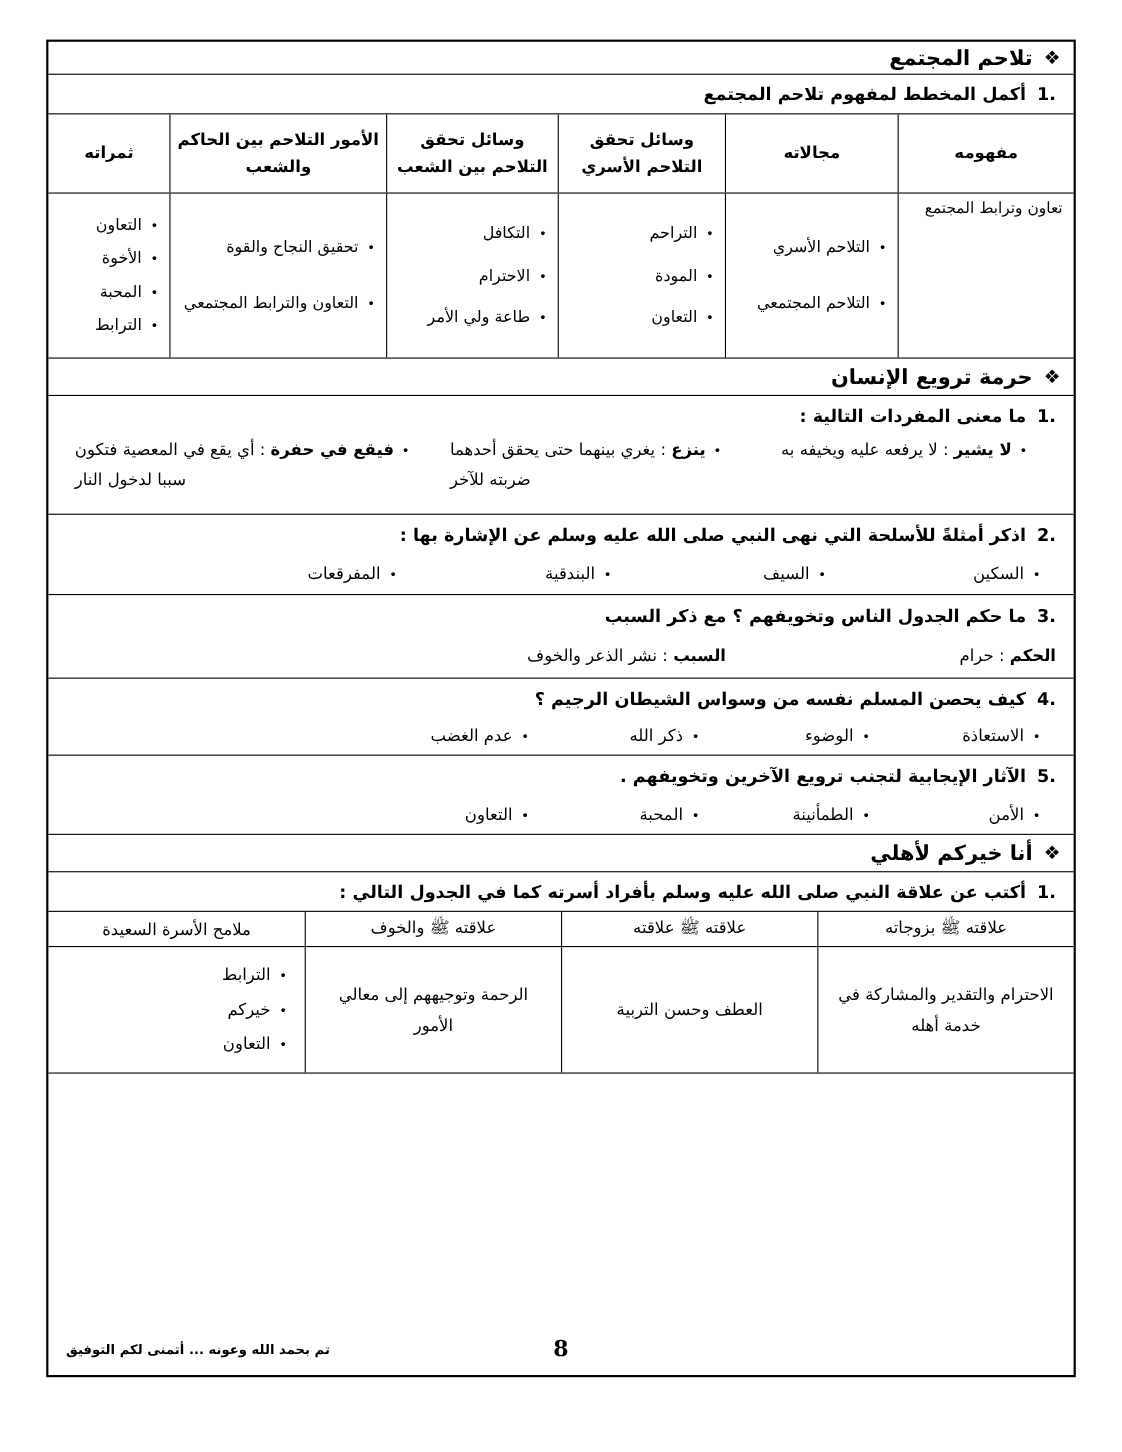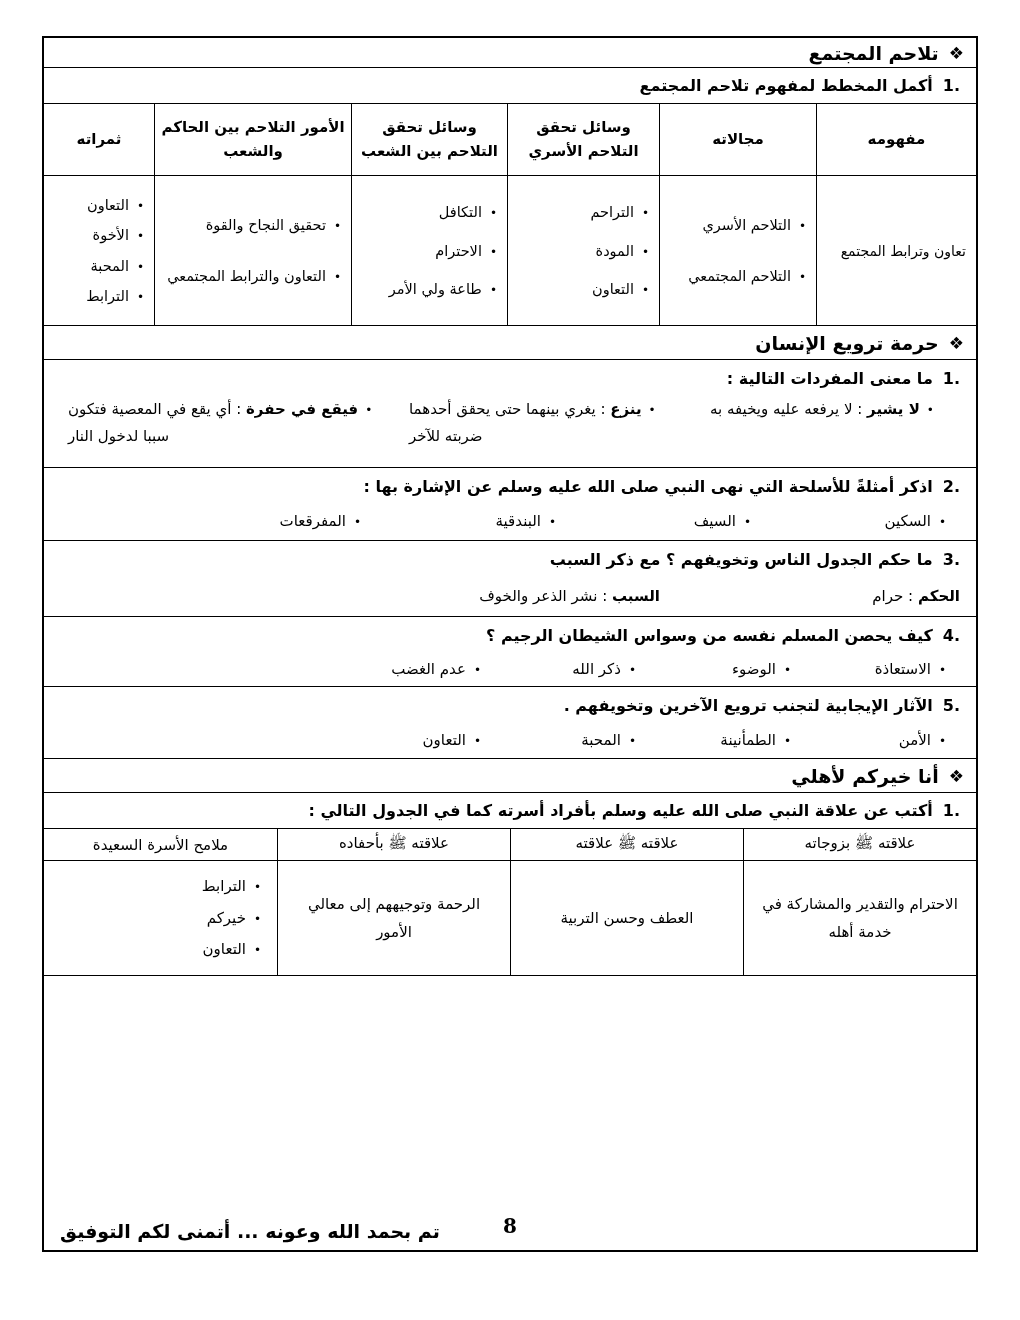--- a/index.html
+++ b/index.html
@@ -27,21 +27,21 @@
   .ct-head .hc{
     border-left:1px solid #000;display:flex;align-items:center;justify-content:center;
     text-align:center;font-weight:bold;font-size:15px;line-height:1.55;padding:2px 4px;box-sizing:border-box;
   }
   .ct-head .hc:last-child{border-left:none;}
   .ct-body .bc{
     border-left:1px solid #000;display:flex;flex-direction:column;justify-content:space-evenly;
     padding:6px 10px;font-size:14.5px;box-sizing:border-box;
   }
   .ct-body .bc:last-child{border-left:none;}
-  .ct-body .bc.center{justify-content:center;align-items:flex-start;font-size:14px;padding-right:10px;}
+  .ct-body .bc.center{justify-content:flex-start;align-items:flex-start;font-size:14px;padding-right:10px;}
   .item{display:flex;align-items:baseline;gap:8px;}
   .bullet{font-size:12px;flex:none;}
   
   .blk{display:flex;flex-direction:column;box-sizing:border-box;}
   .blk .q{height:32px;margin-top:2px;}
   .hb1{height:108px}.hb2{height:73px}.hb3{height:76px}.hb4{height:70px}.hb5{height:72px}
   .vocab{display:flex;gap:36px;padding:2px 16px 4px;flex:1;align-items:flex-start;}
   .v{font-size:15px;line-height:1.8;text-align:left;}
   .v .bullet{margin-left:7px;}
   .v1{width:250px}.v2{width:265px}.v3{width:305px}
@@ -57,21 +57,21 @@
   .t2-head .hc{border-left:1px solid #000;display:flex;align-items:center;justify-content:center;font-size:15px;box-sizing:border-box;}
   .t2-head .hc:last-child{border-left:none;}
   .t2-body .bc{
     border-left:1px solid #000;display:flex;align-items:center;justify-content:center;
     text-align:center;padding:8px 14px;font-size:15px;line-height:1.9;box-sizing:border-box;
   }
   .t2-body .bc:last-child{border-left:none;}
   .t2-body .bc.list{flex-direction:column;align-items:stretch;justify-content:space-evenly;text-align:right;padding:8px 16px;}
   .spacer{flex:1;}
   .footer{height:38px;position:relative;flex:none;}
-  .footer-note{position:absolute;left:16px;top:8px;font-weight:bold;font-size:19px;}
+  .footer-note{position:absolute;left:16px;top:8px;font-weight:bold;font-size:12px;}
   .page-number{position:absolute;left:0;right:0;top:2px;text-align:center;font-size:20px;font-weight:bold;font-family:"DejaVu Serif","Liberation Serif",serif;}
 </style>
 </head>
 <body>
 
 <div class="frame">
 
   <div class="row sect h30">
     <span class="marker">❖</span>
     <span>تلاحم المجتمع</span>
@@ -272,21 +272,21 @@
   </div>
 
   <div class="row q qrow">
     <span class="qnum">1.</span>
     <span>أكتب عن علاقة النبي صلى الله عليه وسلم بأفراد أسرته كما في الجدول التالي :</span>
   </div>
 
   <div class="row t2-head">
     <div class="hc">علاقته ﷺ بزوجاته</div>
     <div class="hc">علاقته ﷺ علاقته</div>
-    <div class="hc">علاقته ﷺ بأحفاده</div>
+    <div class="hc">علاقته ﷺ والخوف</div>
     <div class="hc">ملامح الأسرة السعيدة</div>
   </div>
 
   <div class="row t2-body">
     <div class="bc">
         <span>الاحترام والتقدير والمشاركة في خدمة أهله</span>
       </div>
     <div class="bc">
         <span>العطف وحسن التربية</span>
       </div>

